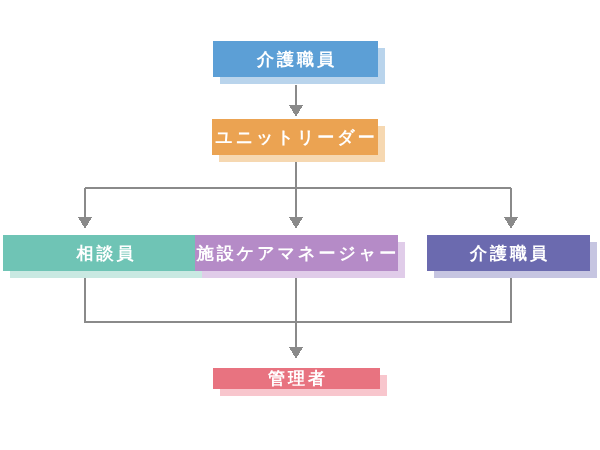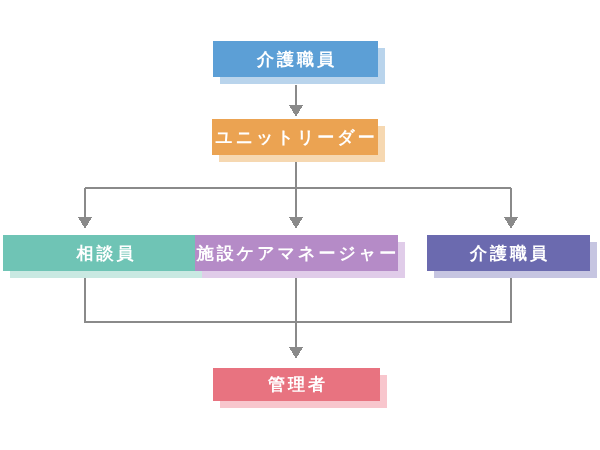--- a/index.html
+++ b/index.html
@@ -42,21 +42,21 @@
     text-indent: 3px;
     white-space: nowrap;
     line-height: 1;
   }
   
   .n-care-staff            { left: 213px; top: 41px;  width: 165px; height: 36px; }
   .n-unit-leader           { left: 212px; top: 119px; width: 166px; height: 36px; }
   .n-counselor             { left: 3px;   top: 235px; width: 160px; height: 36px; padding-left: 44px; }
   .n-facility-care-manager { left: 195px; top: 235px; width: 203px; height: 36px; border-radius: 13px; }
   .n-floor-chief           { left: 427px; top: 235px; width: 163px; height: 36px; }
-  .n-manager               { left: 213px; top: 368px; width: 167px; height: 33px; font-family: Liberation Serif, serif; }
+  .n-manager               { left: 213px; top: 368px; width: 167px; height: 21px; font-family: Liberation Serif, serif; }
   line.connector { stroke-width: 2; }
 </style>
 </head>
 <body>
 
 <div class="canvas">
 
   <svg class="connectors" width="600" height="450" viewBox="0 0 600 450" shape-rendering="crispEdges">
 
     <line class="connector" x1="296" y1="85" x2="296" y2="106" style="stroke: rgb(138, 138, 138);"></line>

